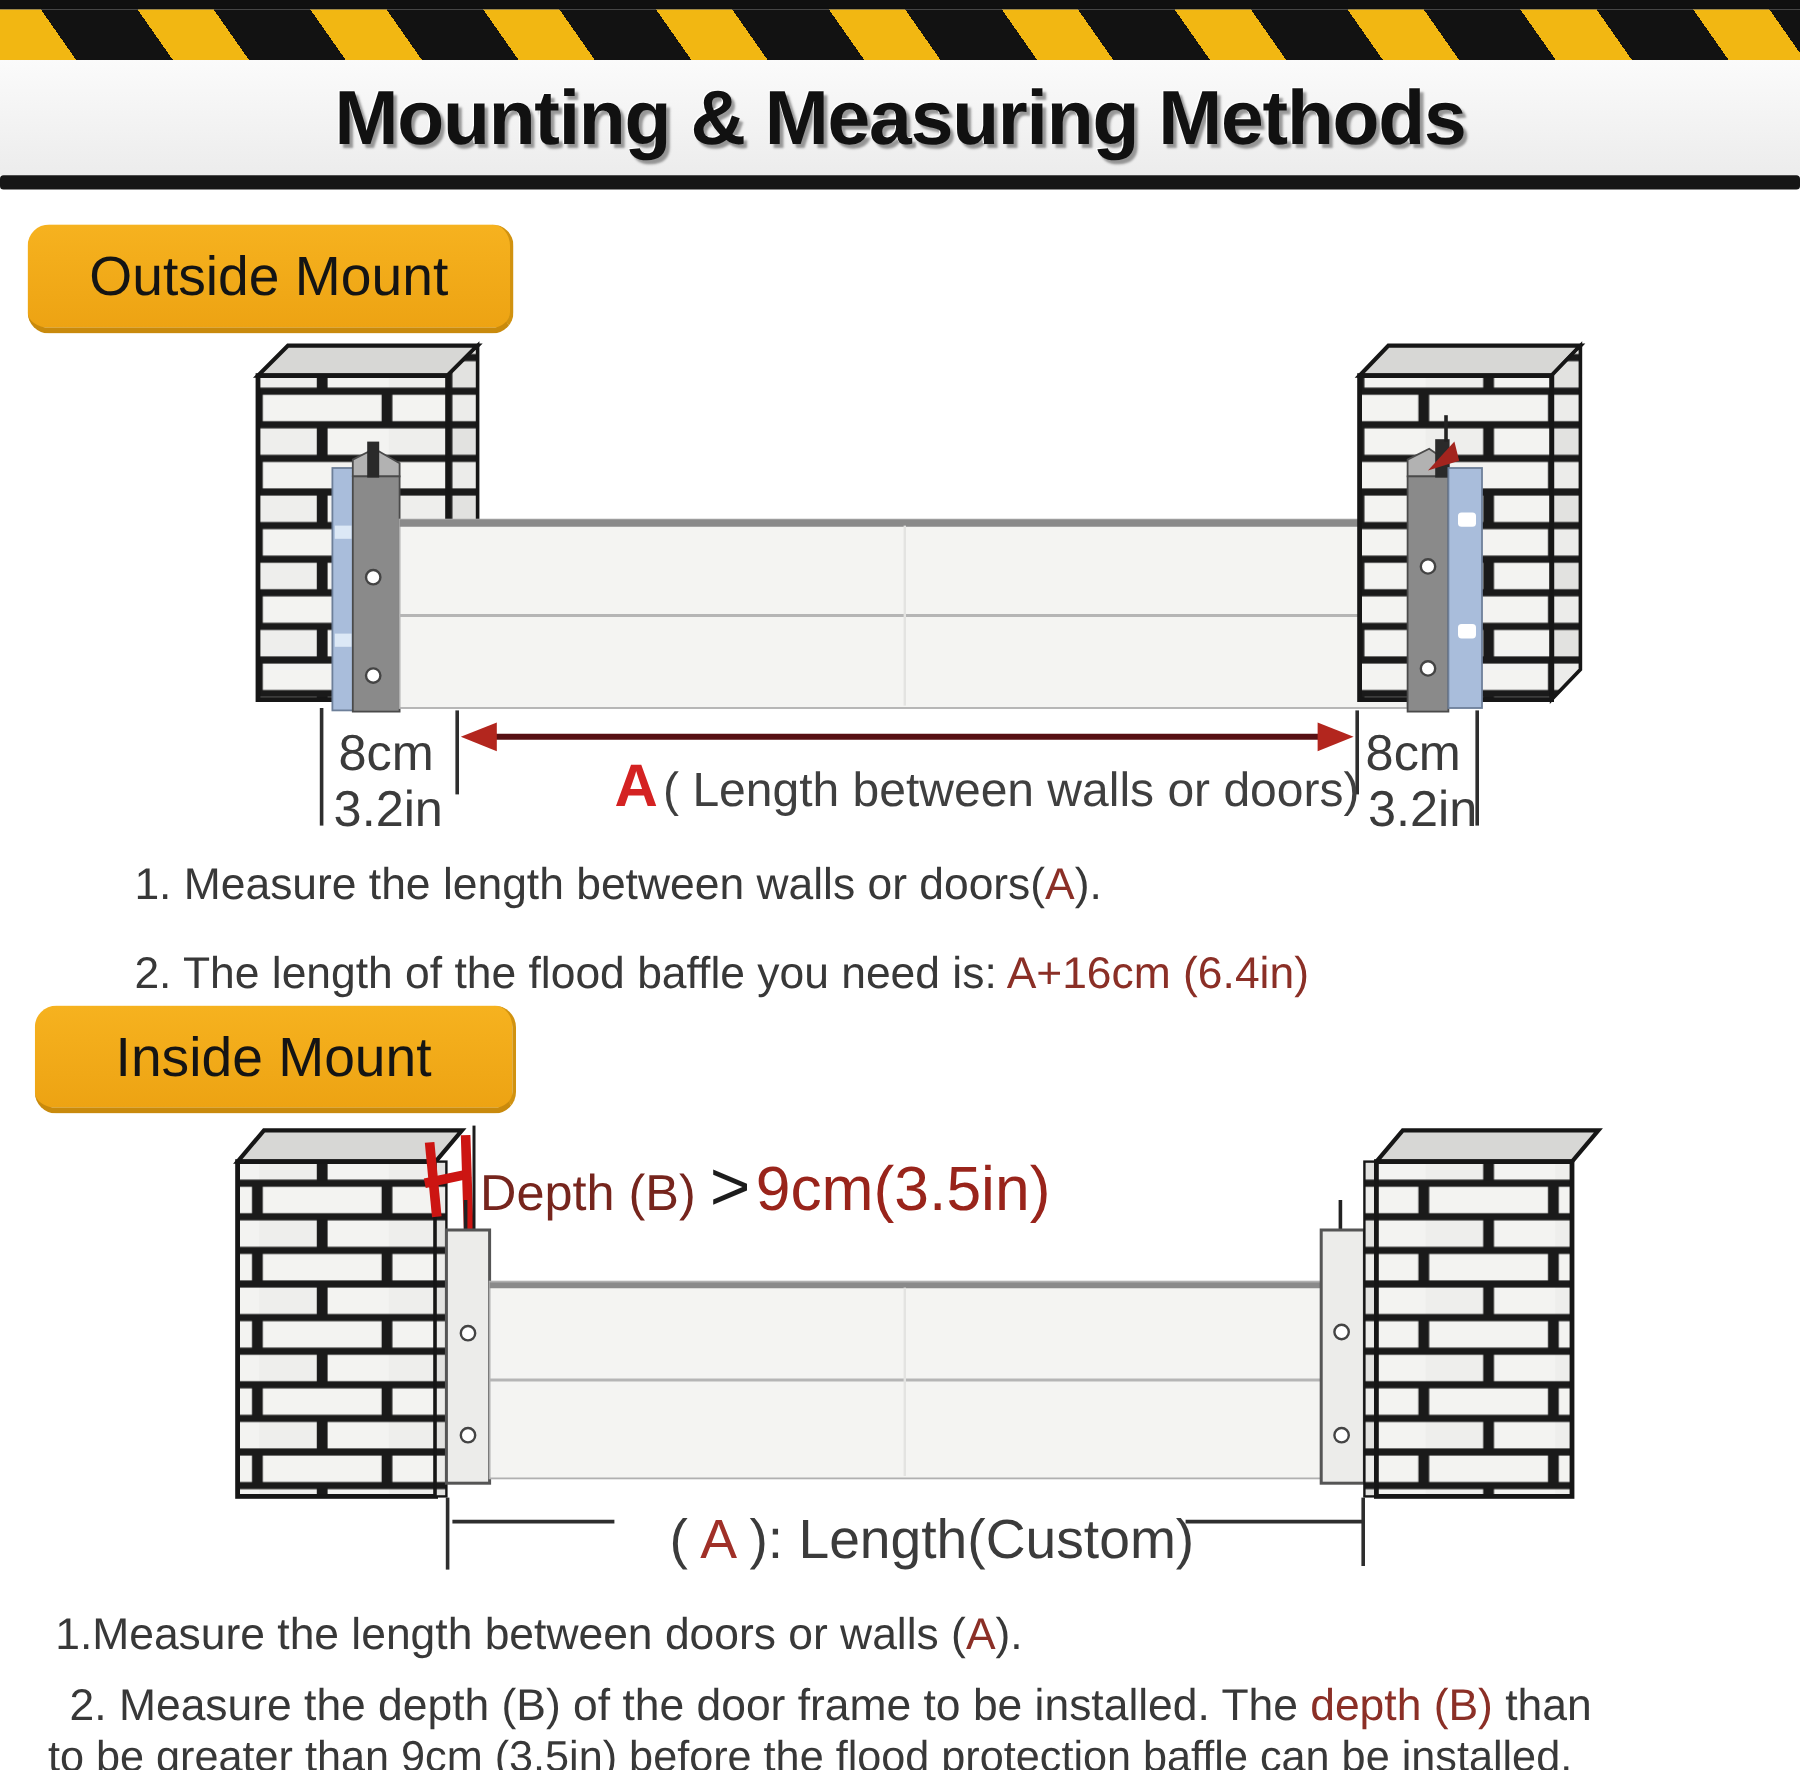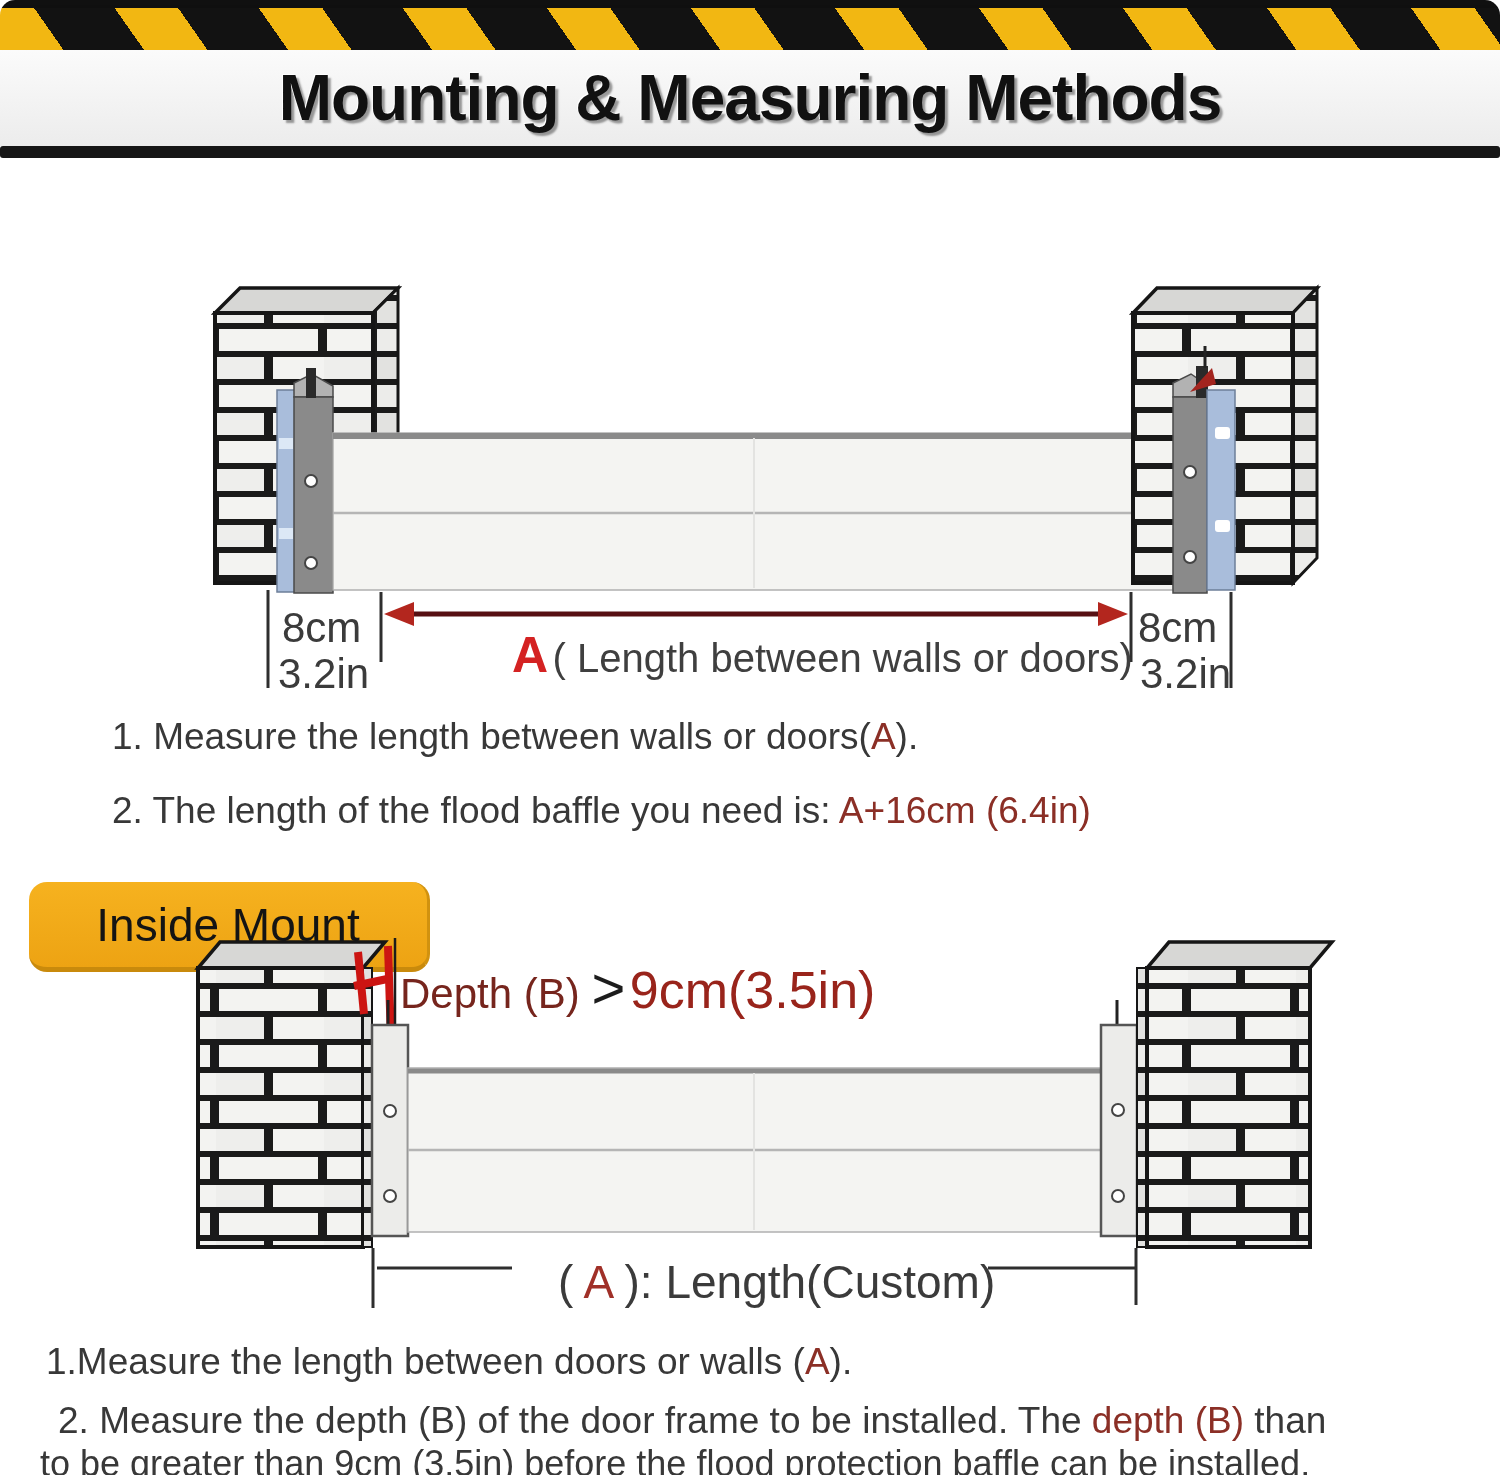--- a/index.html
+++ b/index.html
@@ -1,36 +1,36 @@
 <!DOCTYPE html>
 <html><head>
 <meta charset="utf-8">
 <style>
   html,body{margin:0;padding:0;background:#ffffff;}
   .page{position:relative;width:1500px;height:1475px;background:#ffffff;overflow:hidden;
-        font-family:"Liberation Sans", sans-serif;border-radius:15px;}
+        font-family:"Liberation Sans", sans-serif;}
 
   
   .top-black{position:absolute;left:0;top:0;width:1500px;height:8px;background:#101010;}
   .stripe-band{position:absolute;left:0;top:8px;width:1500px;height:42px;
       background:repeating-linear-gradient(55deg,#f2b712 0 52px,#121212 52px 118px);
       box-shadow:0 2px 4px rgba(0,0,0,.35);}
   .title-band{position:absolute;left:0;top:50px;width:1500px;height:96px;
       background:linear-gradient(#fbfbfb,#ececec);display:flex;align-items:center;justify-content:center;}
   .title-band h1{margin:0;font-size:64px;font-weight:700;letter-spacing:-1px;color:#111;
       text-shadow:-1px -1px 0 #ffffff, 3px 3px 2px rgba(0,0,0,.38);}
   .title-divider{position:absolute;left:0;top:146px;width:1500px;height:12px;background:#161616;border-radius:3px;}
 
   
   .badge{position:absolute;display:flex;align-items:center;justify-content:center;
       background:linear-gradient(#f6b21f,#eda313);border-radius:18px;
       border-bottom:5px solid #c98a0c;border-right:3px solid #d1920f;
       font-size:46px;color:#141414;}
   .badge-outside{left:23px;top:187px;width:402px;height:86px;}
-  .badge-inside{left:29px;top:882px;width:398px;height:85px;}
+  .badge-inside{left:29px;top:838px;width:398px;height:85px;}
 
   .diagram{position:absolute;left:0;}
   .instr{position:absolute;white-space:nowrap;color:#383838;font-size:37px;text-align:right;}
   .instr .hl{color:#8b2f26;}
   .instr-bot3{font-size:36px;}
 </style>
 </head>
 <body>
 
 <div class="page">
@@ -51,20 +51,23 @@
     </defs>
   </svg>
 
   <div class="top-black"></div>
   <div class="stripe-band"></div>
   <div class="title-band">
     <h1>Mounting &amp; Measuring Methods</h1>
   </div>
   <div class="title-divider"></div>
 
+  <div class="badge badge-outside">
+    <span>Outside Mount</span>
+  </div>
 
   <svg class="diagram" style="top:270px" width="1500" height="430" viewBox="0 0 1500 430">
 
     <g>
       <polygon points="215,43 373,43 398,18 240,18" fill="#d7d7d5" stroke="#161616" stroke-width="3.5"></polygon>
       <polygon points="373,43 398,18 398,288 373,313" fill="url(#brickSide)" stroke="#161616" stroke-width="3"></polygon>
       <rect x="215" y="43" width="158" height="270" fill="url(#brick)" stroke="#161616" stroke-width="4"></rect>
     </g>
 
     <g>

